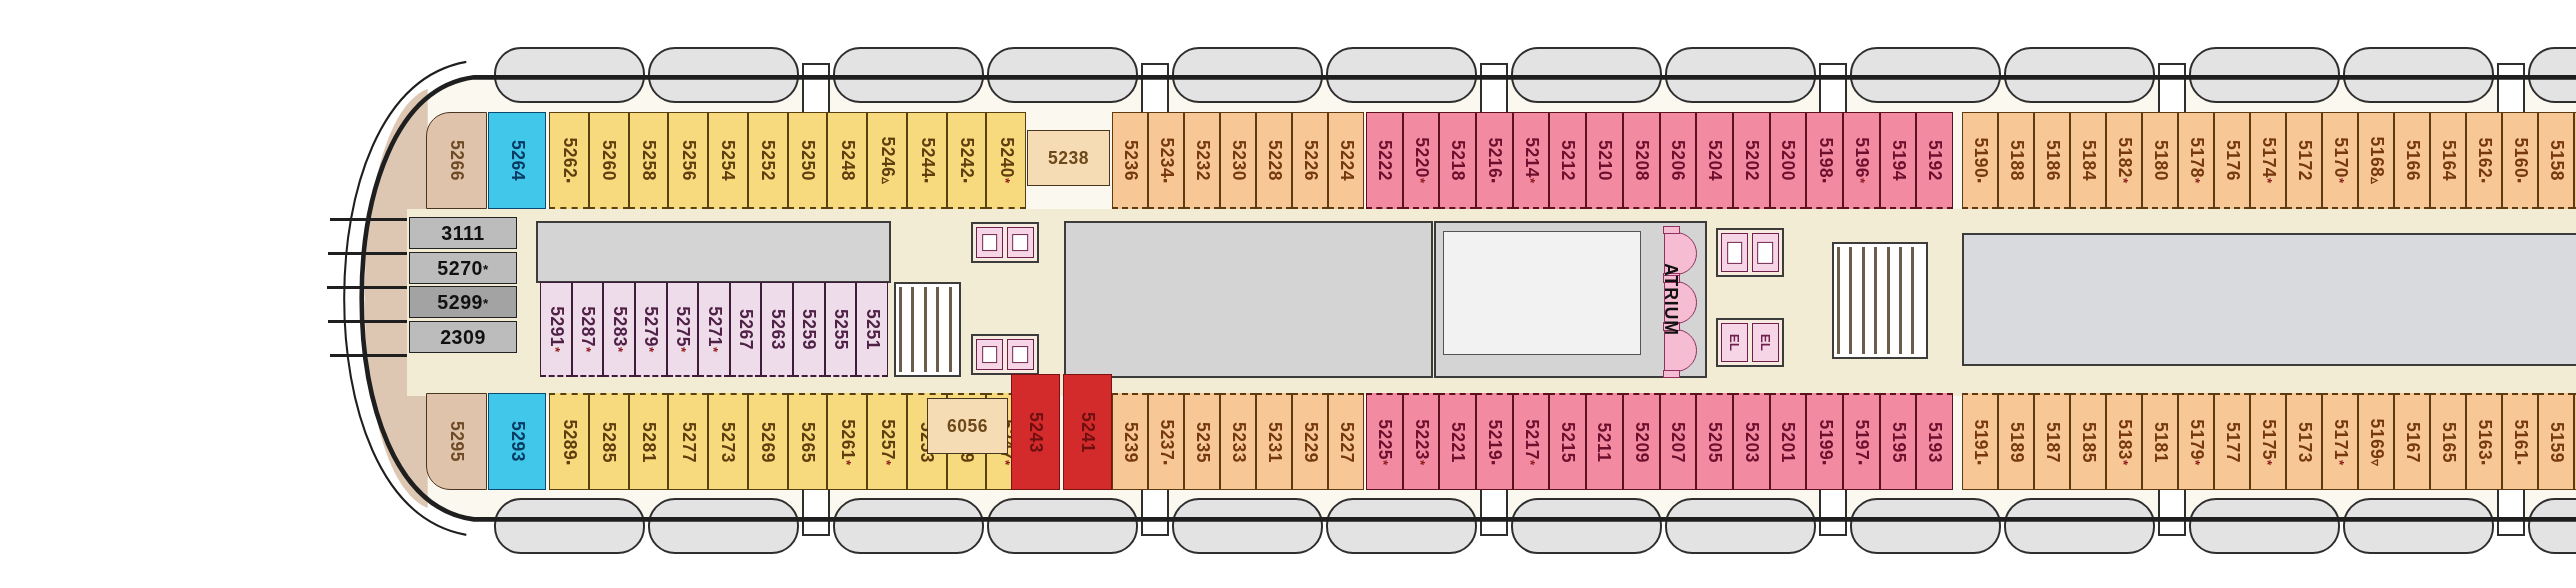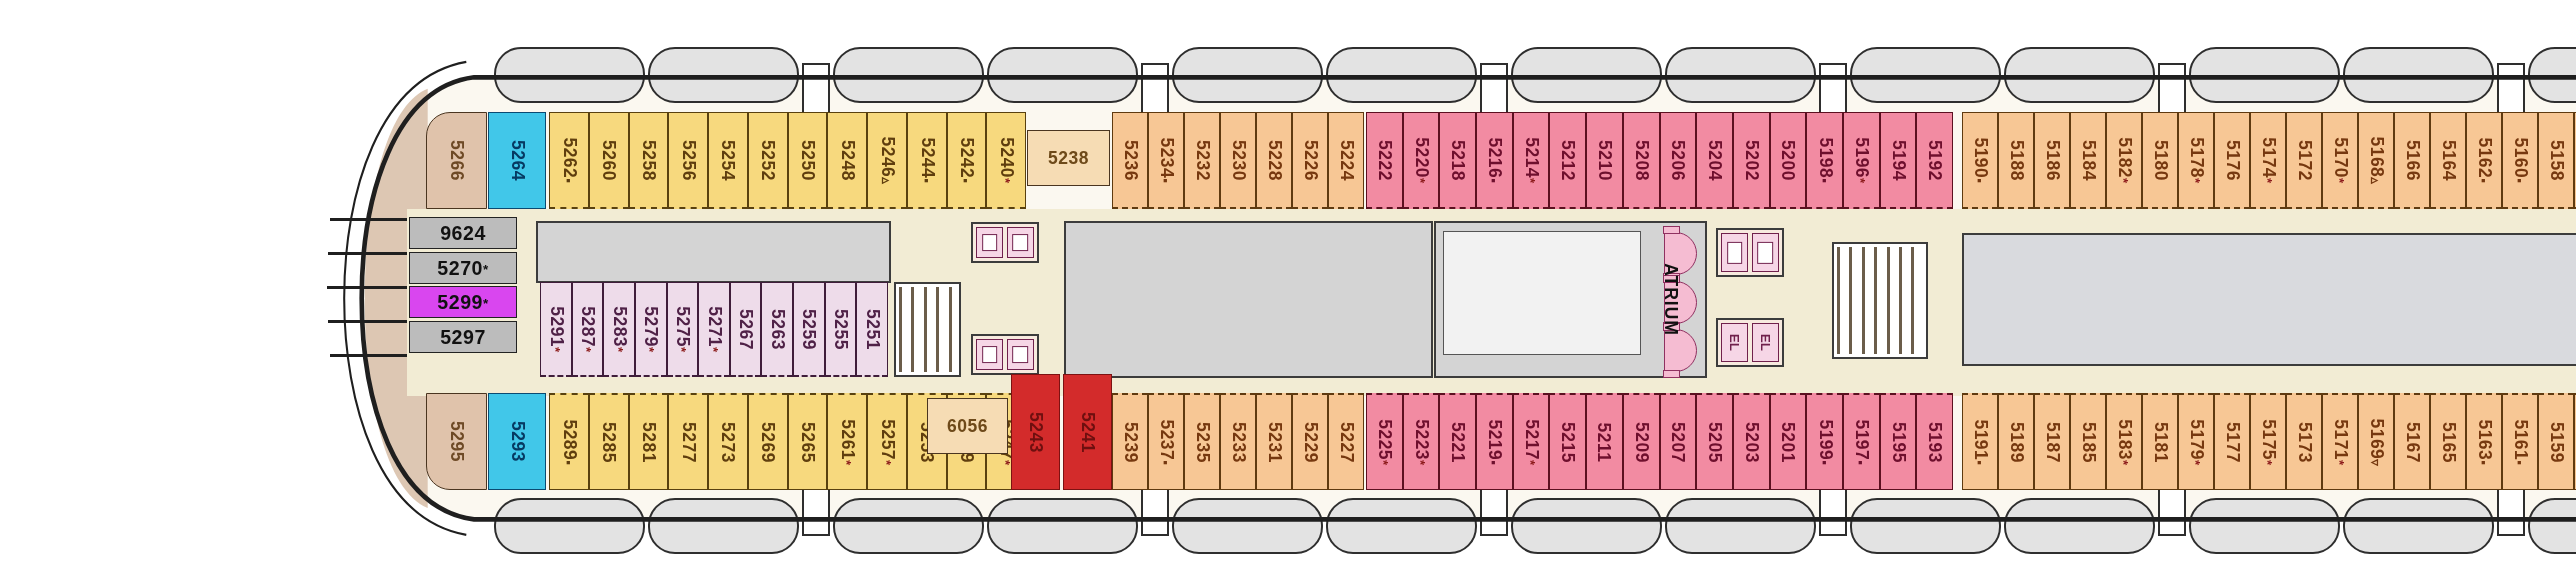--- a/index.html
+++ b/index.html
@@ -523,30 +523,30 @@
         </div>
         <div class="cabin v" style="background: rgb(247, 199, 149); border-color: rgb(95, 58, 16); width: 36px; height: 100%;">
           <span class="num" style="color: rgb(118, 56, 15);">5161<span class="mk">▪</span></span>
         </div>
         <div class="cabin v" style="background: rgb(247, 199, 149); border-color: rgb(95, 58, 16); width: 36px; height: 100%;">
           <span class="num" style="color: rgb(118, 56, 15);">5159</span>
         </div>
         <div class="cabin v" style="background: rgb(247, 199, 149); border-color: rgb(95, 58, 16); width: 36px; height: 100%;"></div>
       </div>
       <div class="single" style="left: 409px; top: 217px; width: 108px; height: 32px; background: rgb(188, 188, 188); border-color: rgb(34, 34, 34);">
-        <span class="num" style="color: rgb(17, 17, 17); font-size: 19.6px;">9624</span>
+        <span class="num" style="color: rgb(17, 17, 17); font-size: 19.6px;">3111</span>
       </div>
       <div class="single" style="left: 409px; top: 252px; width: 108px; height: 32px; background: rgb(188, 188, 188); border-color: rgb(34, 34, 34);">
         <span class="num" style="color: rgb(17, 17, 17); font-size: 19.6px;">5270<span class="mk">*</span></span>
       </div>
-      <div class="single" style="left: 409px; top: 286px; width: 108px; height: 32px; background: #d946ef; border-color: rgb(34, 34, 34);">
+      <div class="single" style="left: 409px; top: 286px; width: 108px; height: 32px; background: #a3a3a3; border-color: rgb(34, 34, 34);">
         <span class="num" style="color: rgb(17, 17, 17); font-size: 19.6px;">5299<span class="mk">*</span></span>
       </div>
       <div class="single" style="left: 409px; top: 321px; width: 108px; height: 32px; background: rgb(188, 188, 188); border-color: rgb(34, 34, 34);">
-        <span class="num" style="color: rgb(17, 17, 17); font-size: 19.6px;">5297</span>
+        <span class="num" style="color: rgb(17, 17, 17); font-size: 19.6px;">2309</span>
       </div>
       <div class="single v" style="left: 426px; top: 112px; width: 61px; height: 97px; background: rgb(224, 195, 171); border-color: rgb(74, 53, 32); border-top-left-radius: 24px;">
         <span class="num" style="color: rgb(110, 74, 38);">5266</span>
       </div>
       <div class="single v" style="left: 488px; top: 112px; width: 58px; height: 97px; background: rgb(65, 199, 233); border-color: rgb(10, 74, 114);">
         <span class="num" style="color: rgb(6, 58, 98);">5264</span>
       </div>
       <div class="single v" style="left: 426px; top: 393px; width: 61px; height: 97px; background: rgb(224, 195, 171); border-color: rgb(74, 53, 32); border-bottom-left-radius: 24px;">
         <span class="num" style="color: rgb(110, 74, 38);">5295</span>
       </div>

